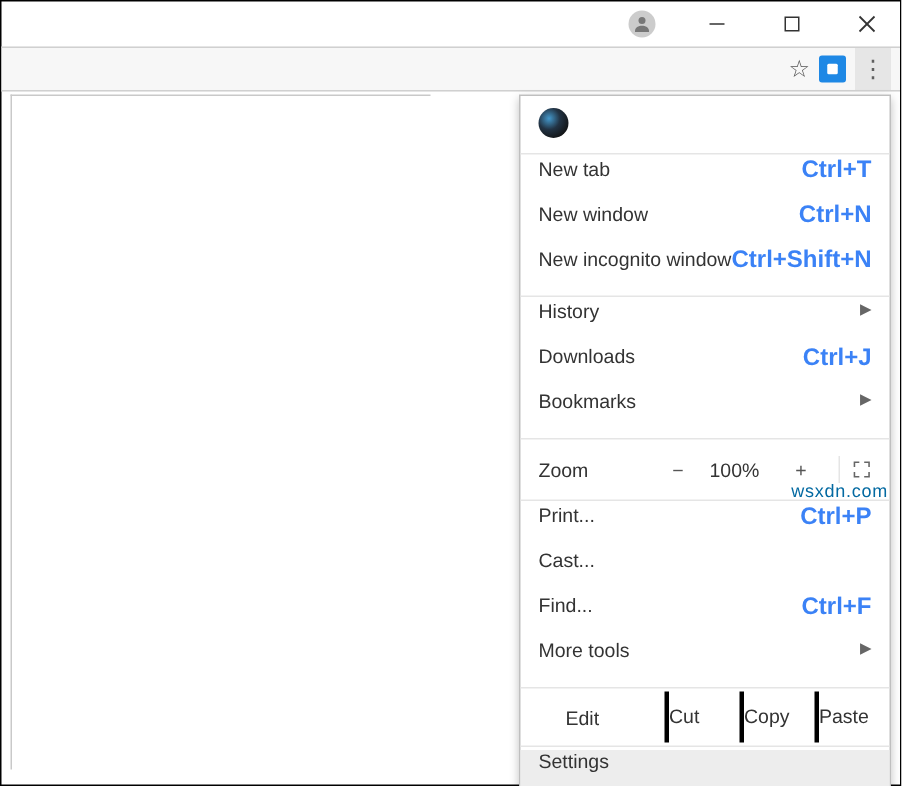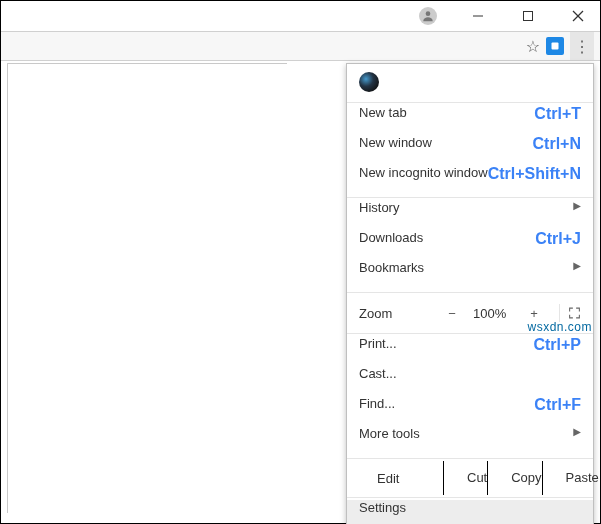--- a/index.html
+++ b/index.html
@@ -124,22 +124,22 @@
     
     .edit-row{
       height:34px;display:flex;align-items:center;
       padding-left:12px;
       margin-left:18px;
     }
     .edit-label{flex:0 0 66px;color:#333;}
     .edit-btns{flex:1;display:flex;}
     .edit-btn{
       flex:1;text-align:left;
-      border-left:1px solid #000000;
-      height:34px;line-height:34px;color:#333;padding-left:23px;
+      border-left:3px solid #000000;
+      height:34px;line-height:34px;color:#333;
     }
     
     .wm{
       position:absolute;right:8px;top:52%;
       transform:rotate(0deg);
       color:#0369a1;font-size:12px;letter-spacing:.5px;
       pointer-events:none;
       margin-top:48px;
     }
   </style>

